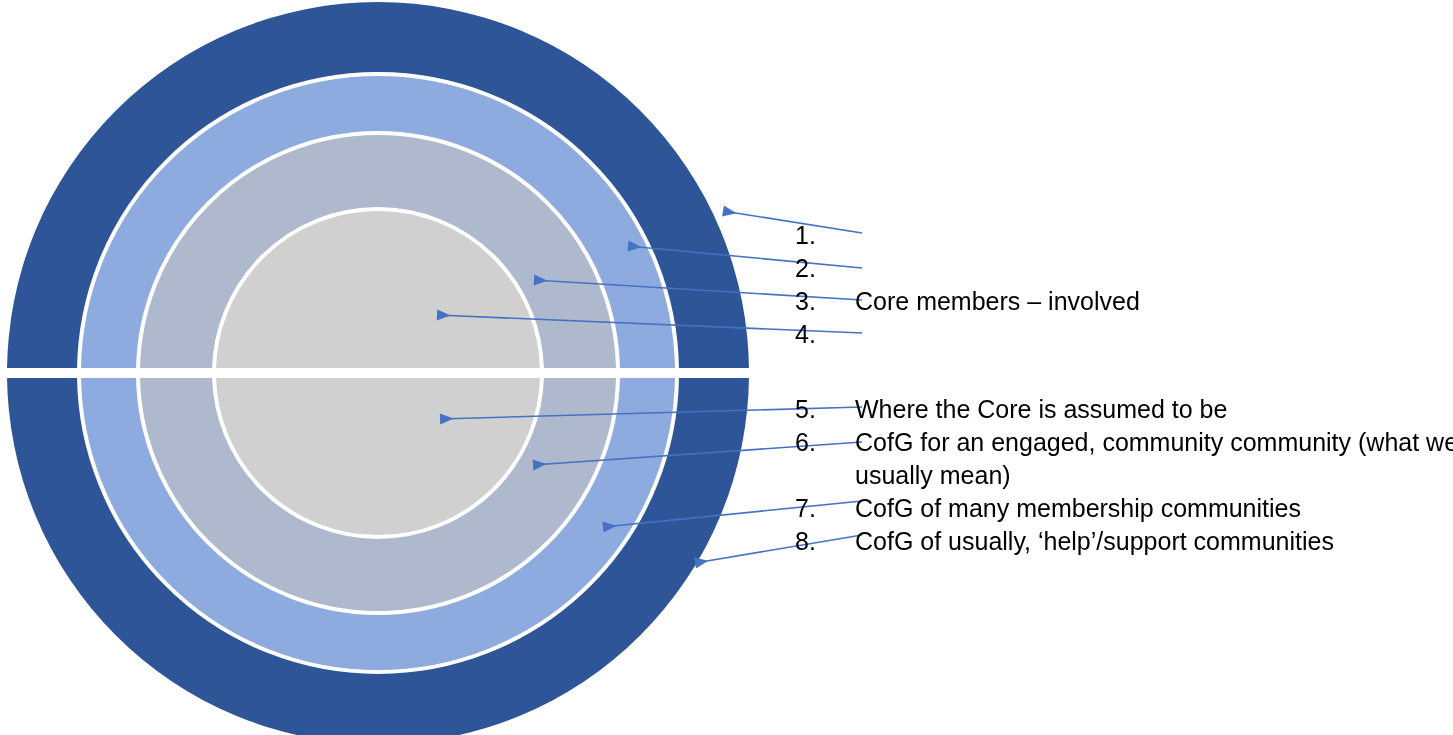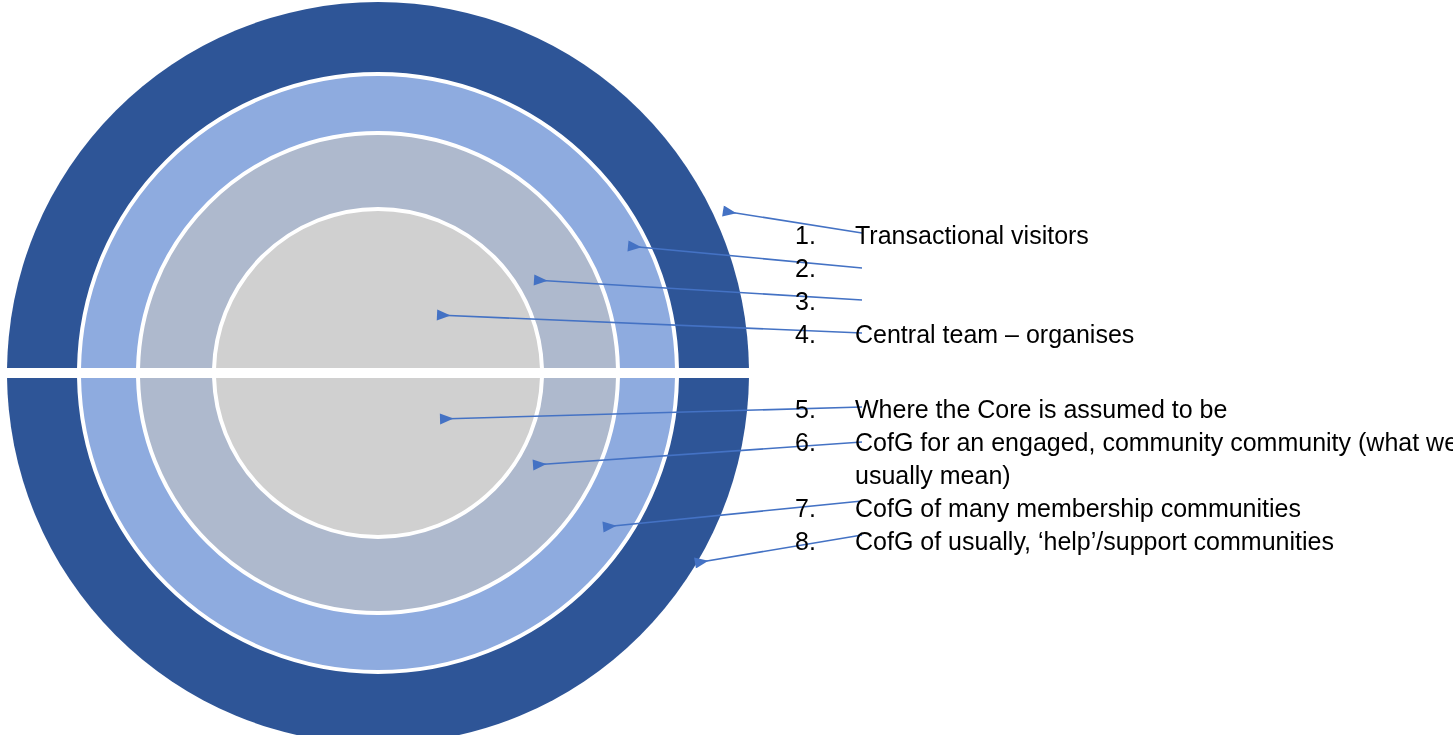--- a/index.html
+++ b/index.html
@@ -114,31 +114,30 @@
         <line x1="862" y1="407" x2="440" y2="419"></line>
         <line x1="862" y1="442" x2="533" y2="465"></line>
         <line x1="862" y1="501" x2="603" y2="527"></line>
         <line x1="862" y1="535" x2="695" y2="563"></line>
       </g>
   </svg>
 
   <div class="legend" id="legend-top">
     <div class="legend-row">
       <span class="legend-num">1.</span>
-      <span class="legend-text">Transactional visitors</span>
     </div>
     <div class="legend-row">
       <span class="legend-num">2.</span>
     </div>
     <div class="legend-row">
       <span class="legend-num">3.</span>
+      <span class="legend-text">Core members – involved</span>
     </div>
     <div class="legend-row">
       <span class="legend-num">4.</span>
-      <span class="legend-text">Central team – organises</span>
     </div>
   </div>
 
   <div class="legend" id="legend-bottom">
     <div class="legend-row">
       <span class="legend-num">5.</span>
       <span class="legend-text">Where the Core is assumed to be</span>
     </div>
     <div class="legend-row">
       <span class="legend-num">6.</span>

